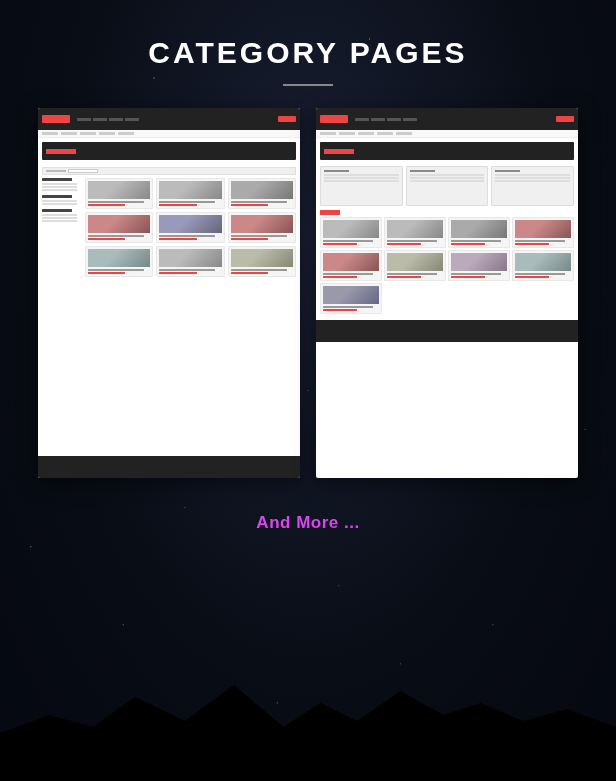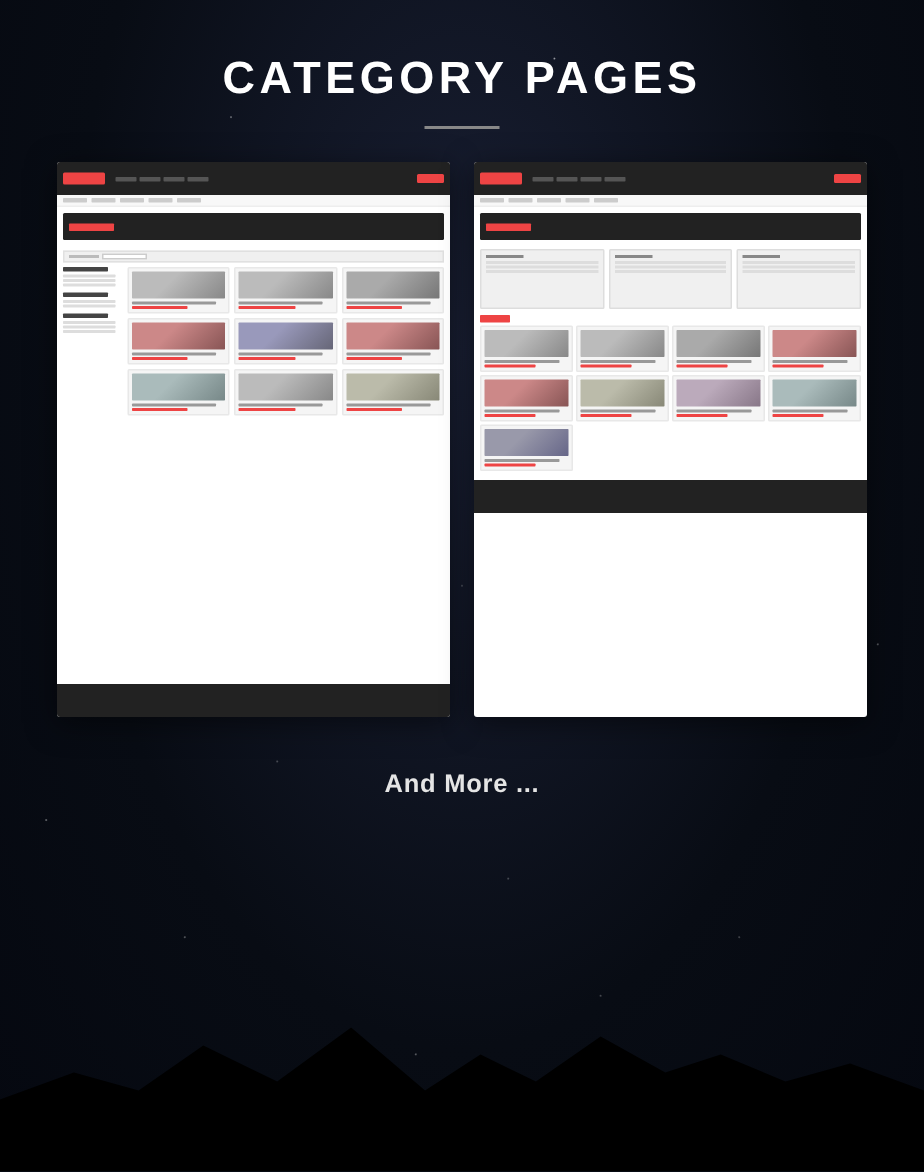--- a/index.html
+++ b/index.html
@@ -295,21 +295,21 @@
     }
 
     .mock-sort-select {
       width: 30px;
       height: 4px;
       background: #fff;
       border: 0.5px solid #ccc;
     }
 
     .and-more {
-      color: #e5e5e5;
+      color: #d946ef;
       font-size: 17px;
       font-weight: 600;
       text-align: center;
       margin-top: 5px;
       letter-spacing: 0.5px;
     }
   </style>
 </head>
 <body>
 

